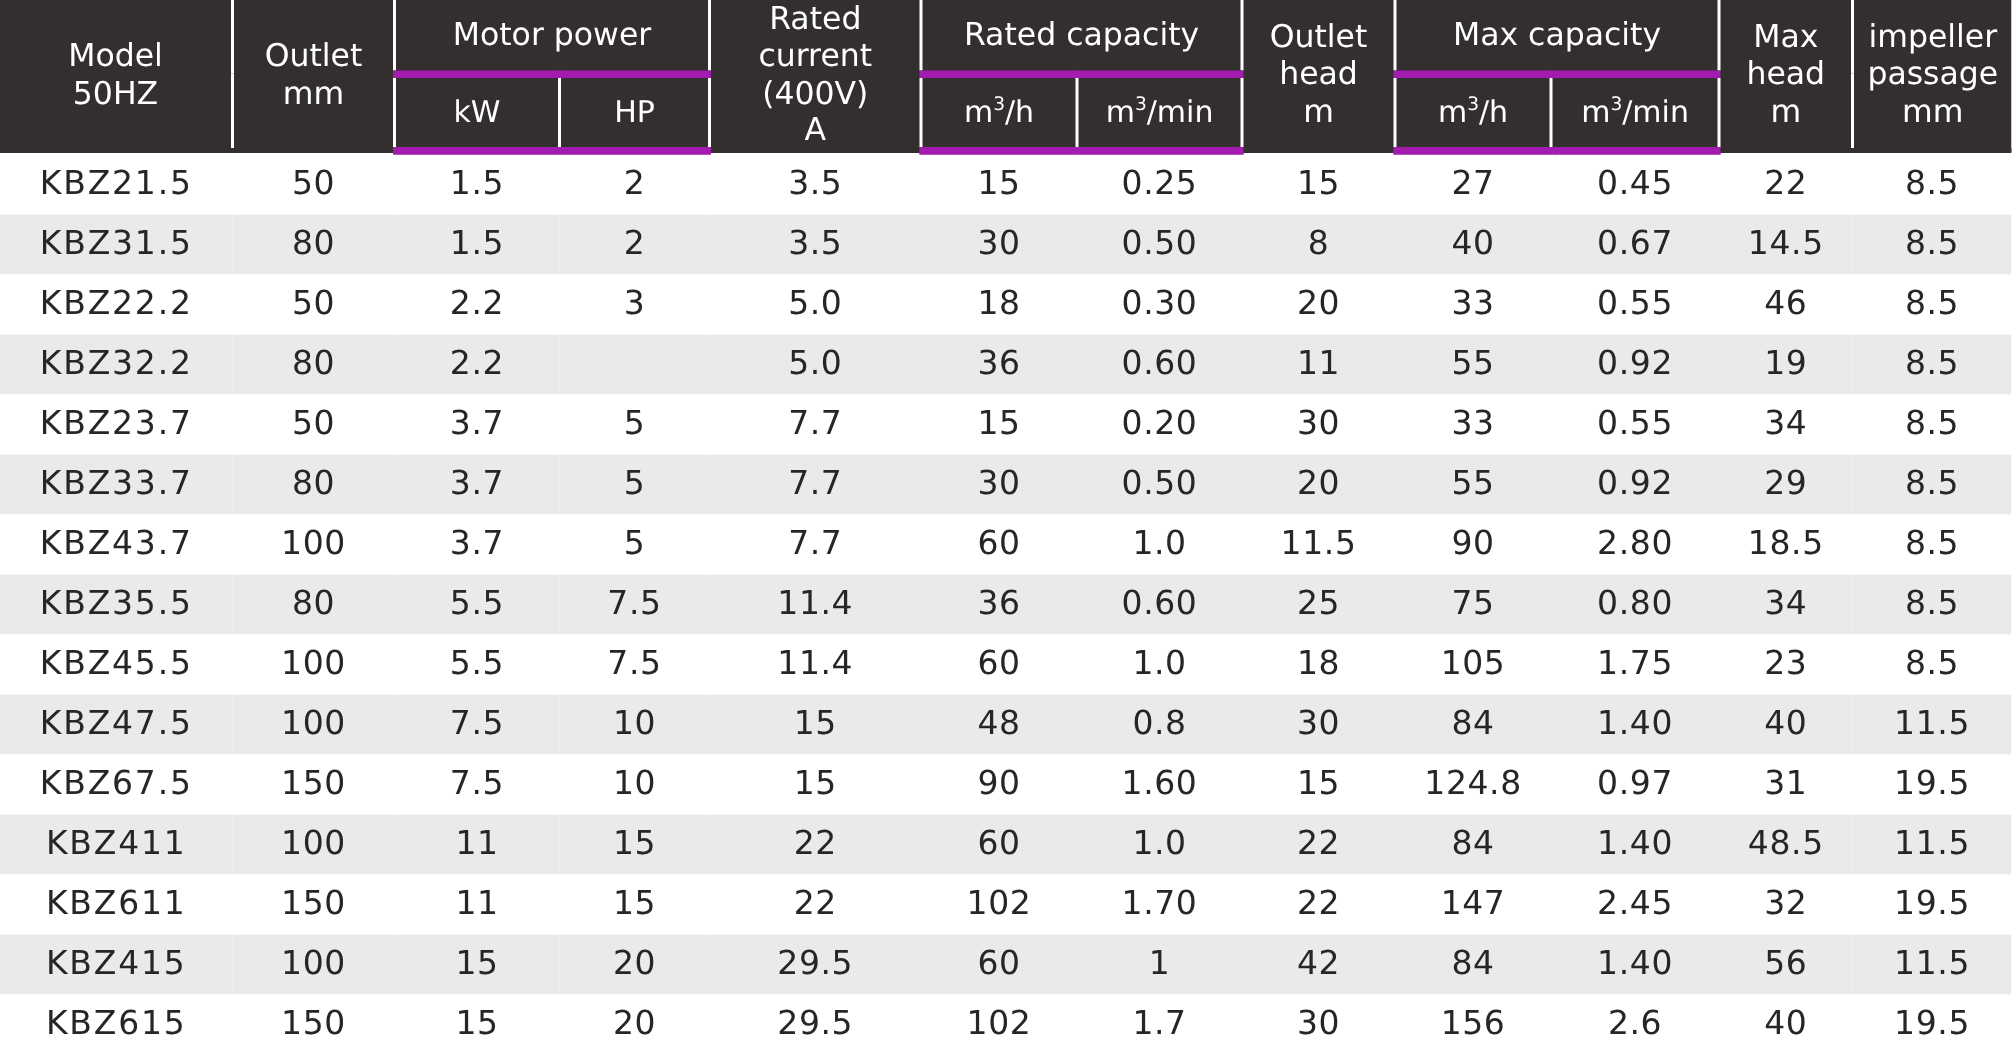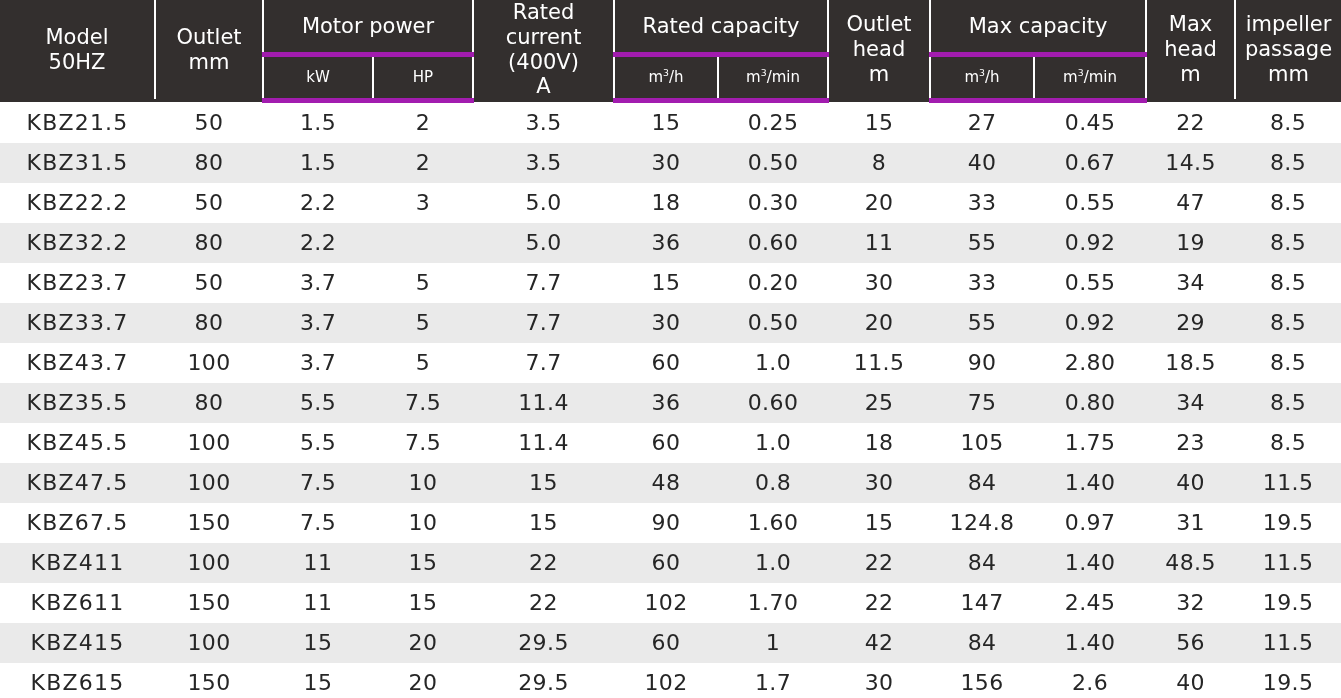--- a/index.html
+++ b/index.html
@@ -36,21 +36,21 @@
   thead tr:first-child th {
     border-top: none;
   }
   thead th.last-col {
     border-right: none;
   }
   thead th.tall {
     border-bottom: none;
   }
   thead .sub-label {
-    font-size: 15px;
+    font-size: 20px;
   }
   tbody td {
     font-size: 22px;
     height: 40px;
     line-height: 40px;
     color: #262626;
     letter-spacing: 0.4px;
   }
   tbody tr.odd-row td {
     background: #ffffff;
@@ -175,21 +175,21 @@
           <td class="model-cell">KBZ22.2</td>
           <td>50</td>
           <td>2.2</td>
           <td>3</td>
           <td>5.0</td>
           <td>18</td>
           <td>0.30</td>
           <td>20</td>
           <td>33</td>
           <td>0.55</td>
-          <td>47</td>
+          <td>46</td>
           <td>8.5</td>
         </tr>
         <tr class="even-row">
           <td class="model-cell">KBZ32.2</td>
           <td>80</td>
           <td>2.2</td>
           <td></td>
           <td>5.0</td>
           <td>36</td>
           <td>0.60</td>

